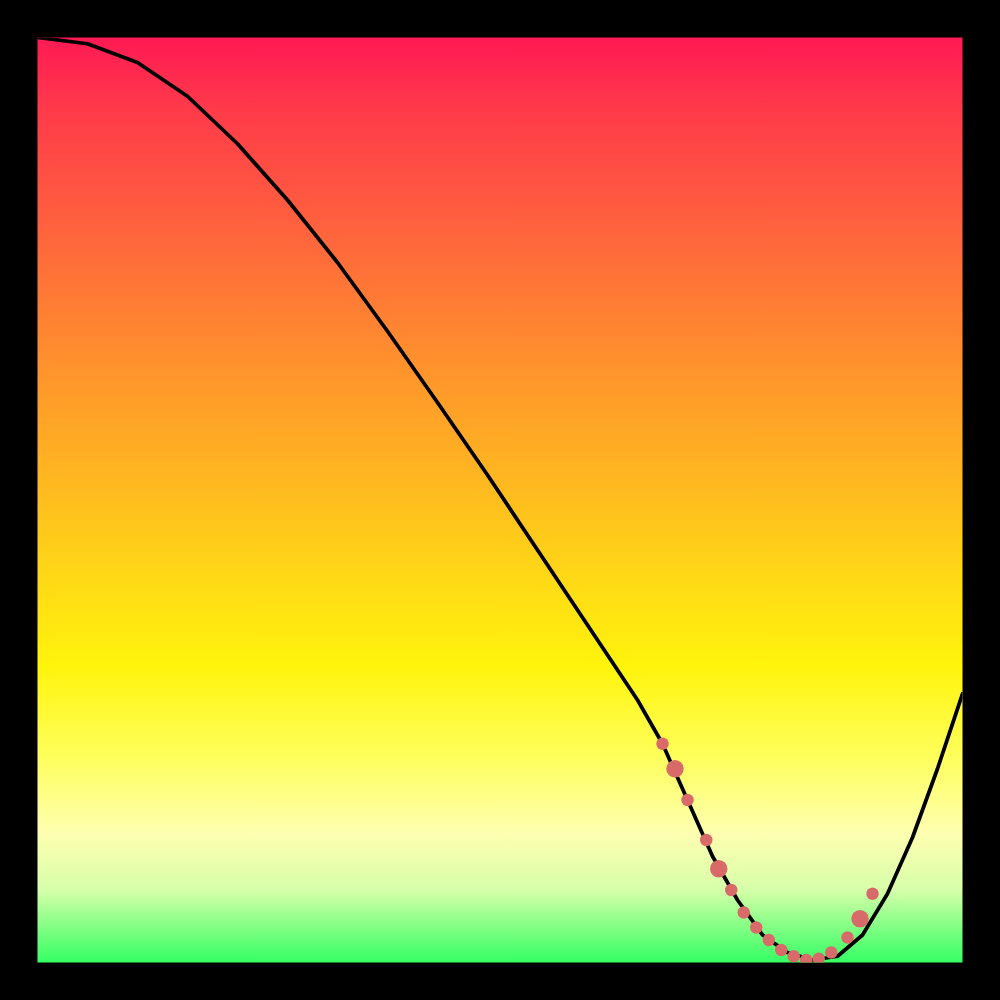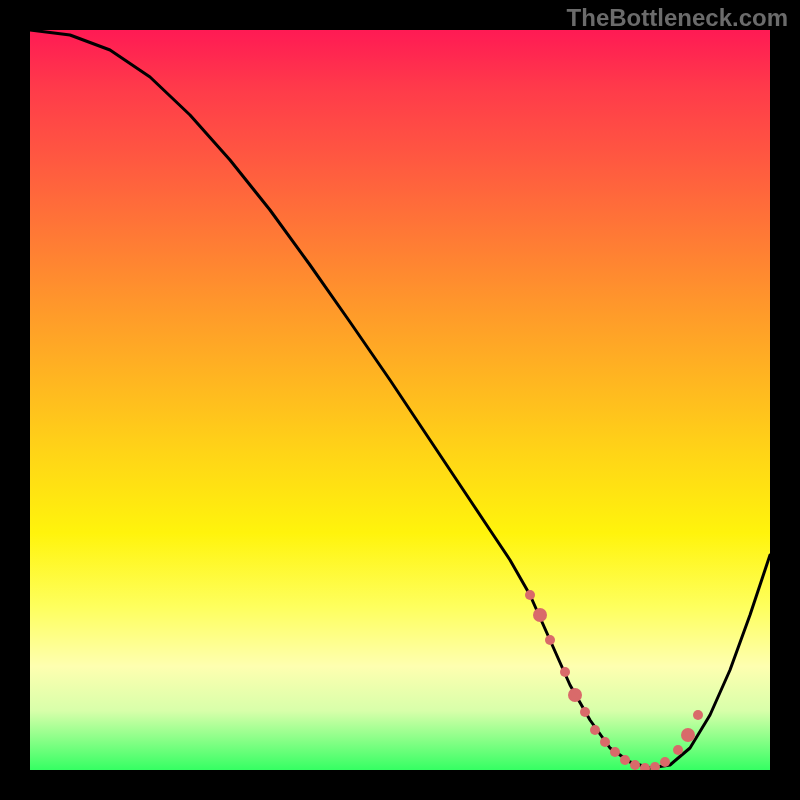--- a/index.html
+++ b/index.html
@@ -53,21 +53,20 @@
     left: 0;
     top: 0;
     width: 740px;
     height: 740px;
   }
 </style>
 </head>
 <body>
 
 <div class="outer">
-  <div class="watermark">TheBottleneck.com</div>
   <div class="plot">
     <div class="gradient-bg"></div>
     <svg class="curve" viewBox="0 0 740 740" preserveAspectRatio="none">
       <path id="main-curve-path" fill="none" stroke="#000000" stroke-width="3" stroke-linecap="round" stroke-linejoin="round" d="M0 0 L40 5 L80 20 L120 47 L160 85 L200 130 L240 180 L280 235 L320 292 L360 350 L400 410 L420 440 L440 470 L460 500 L480 530 L500 565 L520 610 L540 655 L560 690 L580 718 L600 732 L620 738 L640 735 L660 718 L680 685 L700 640 L720 585 L740 525"></path>
       <g id="dots-group">
           <circle cx="500" cy="565" r="5" fill="#d96a6a"></circle>
           <circle cx="510" cy="585" r="7" fill="#d96a6a"></circle>
           <circle cx="520" cy="610" r="5" fill="#d96a6a"></circle>
           <circle cx="535" cy="642" r="5" fill="#d96a6a"></circle>
           <circle cx="545" cy="665" r="7" fill="#d96a6a"></circle>

